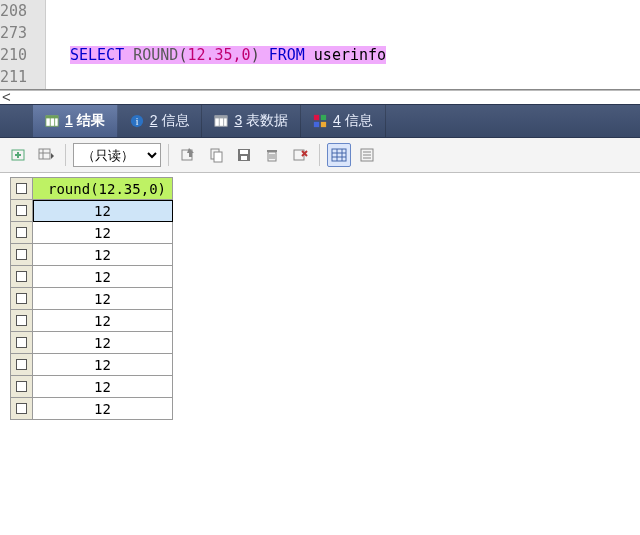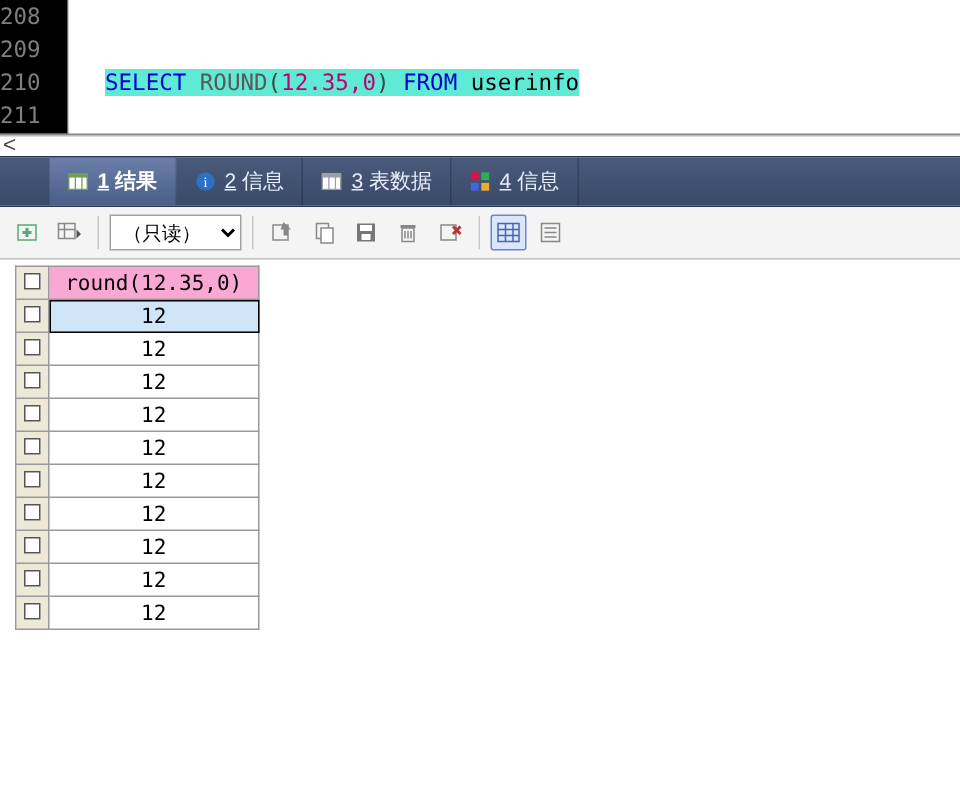--- a/index.html
+++ b/index.html
@@ -15,21 +15,21 @@
   }
   
   .editor {
     display: flex;
     height: 90px;
     background: #fff;
     border-bottom: 1px solid #888;
   }
   .gutter {
     width: 46px;
-    background: #000000;
+    background: #e5e5e5;
     border-right: 1px solid #ccc;
     text-align: right;
     padding-right: 20px;
     color: #808080;
     font-family: Consolas, monospace;
     font-size: 15px;
     line-height: 22px;
     user-select: none;
   }
   .code {
@@ -41,21 +41,21 @@
     white-space: pre;
     position: relative;
   }
   .code-line { height: 22px; }
   .comment { color: #008080; }
   .kw { color: #0000cc; }
   .func { color: #595959; }
   .num { color: #c00070; }
   .paren { color: #444; }
   .highlight {
-    background: #5eead4;
+    background: #f0abfc;
   }
   .scroll-left-arrow {
     position: absolute;
     left: 2px;
     bottom: 0;
     font-size: 15px;
     color: #444;
     line-height: 14px;
   }
 
@@ -125,23 +125,23 @@
     border-collapse: collapse;
     font-family: Consolas, monospace;
     font-size: 14px;
   }
   table.result th, table.result td {
     border: 1px solid #9a9a9a;
     height: 22px;
     padding: 0 6px;
   }
   table.result th {
-    background: #f9a8d4;
+    background: #bef264;
     font-weight: normal;
-    text-align: center;
+    text-align: right;
   }
   table.result th.rowhdr, table.result td.rowhdr {
     background: #ece9d8;
     width: 22px;
     padding: 0;
     text-align: center;
   }
   .chk {
     width:11px; height:11px;
     border:1px solid #555;
@@ -159,21 +159,21 @@
     outline-offset:-1px;
   }
   table.result th.colhdr { min-width:140px; }
 </style>
 </head>
 <body>
 
 <div class="editor">
   <div class="gutter">
     <div>208</div>
-    <div>209</div>
+    <div>273</div>
     <div>210</div>
     <div>211</div>
   </div>
   <div class="code">
     <div class="code-line"><span class="highlight"><span class="kw">SELECT</span> <span class="func">ROUND</span><span class="paren">(</span><span class="num">12.35,0</span><span class="paren">)</span> <span class="kw">FROM</span> <span>userinfo</span></span></div>
     <div class="code-line"></div>
     <div class="code-line"></div>
   </div>
 </div>
 <div style="position:relative;height:14px;border-top:1px solid #bbb;">

